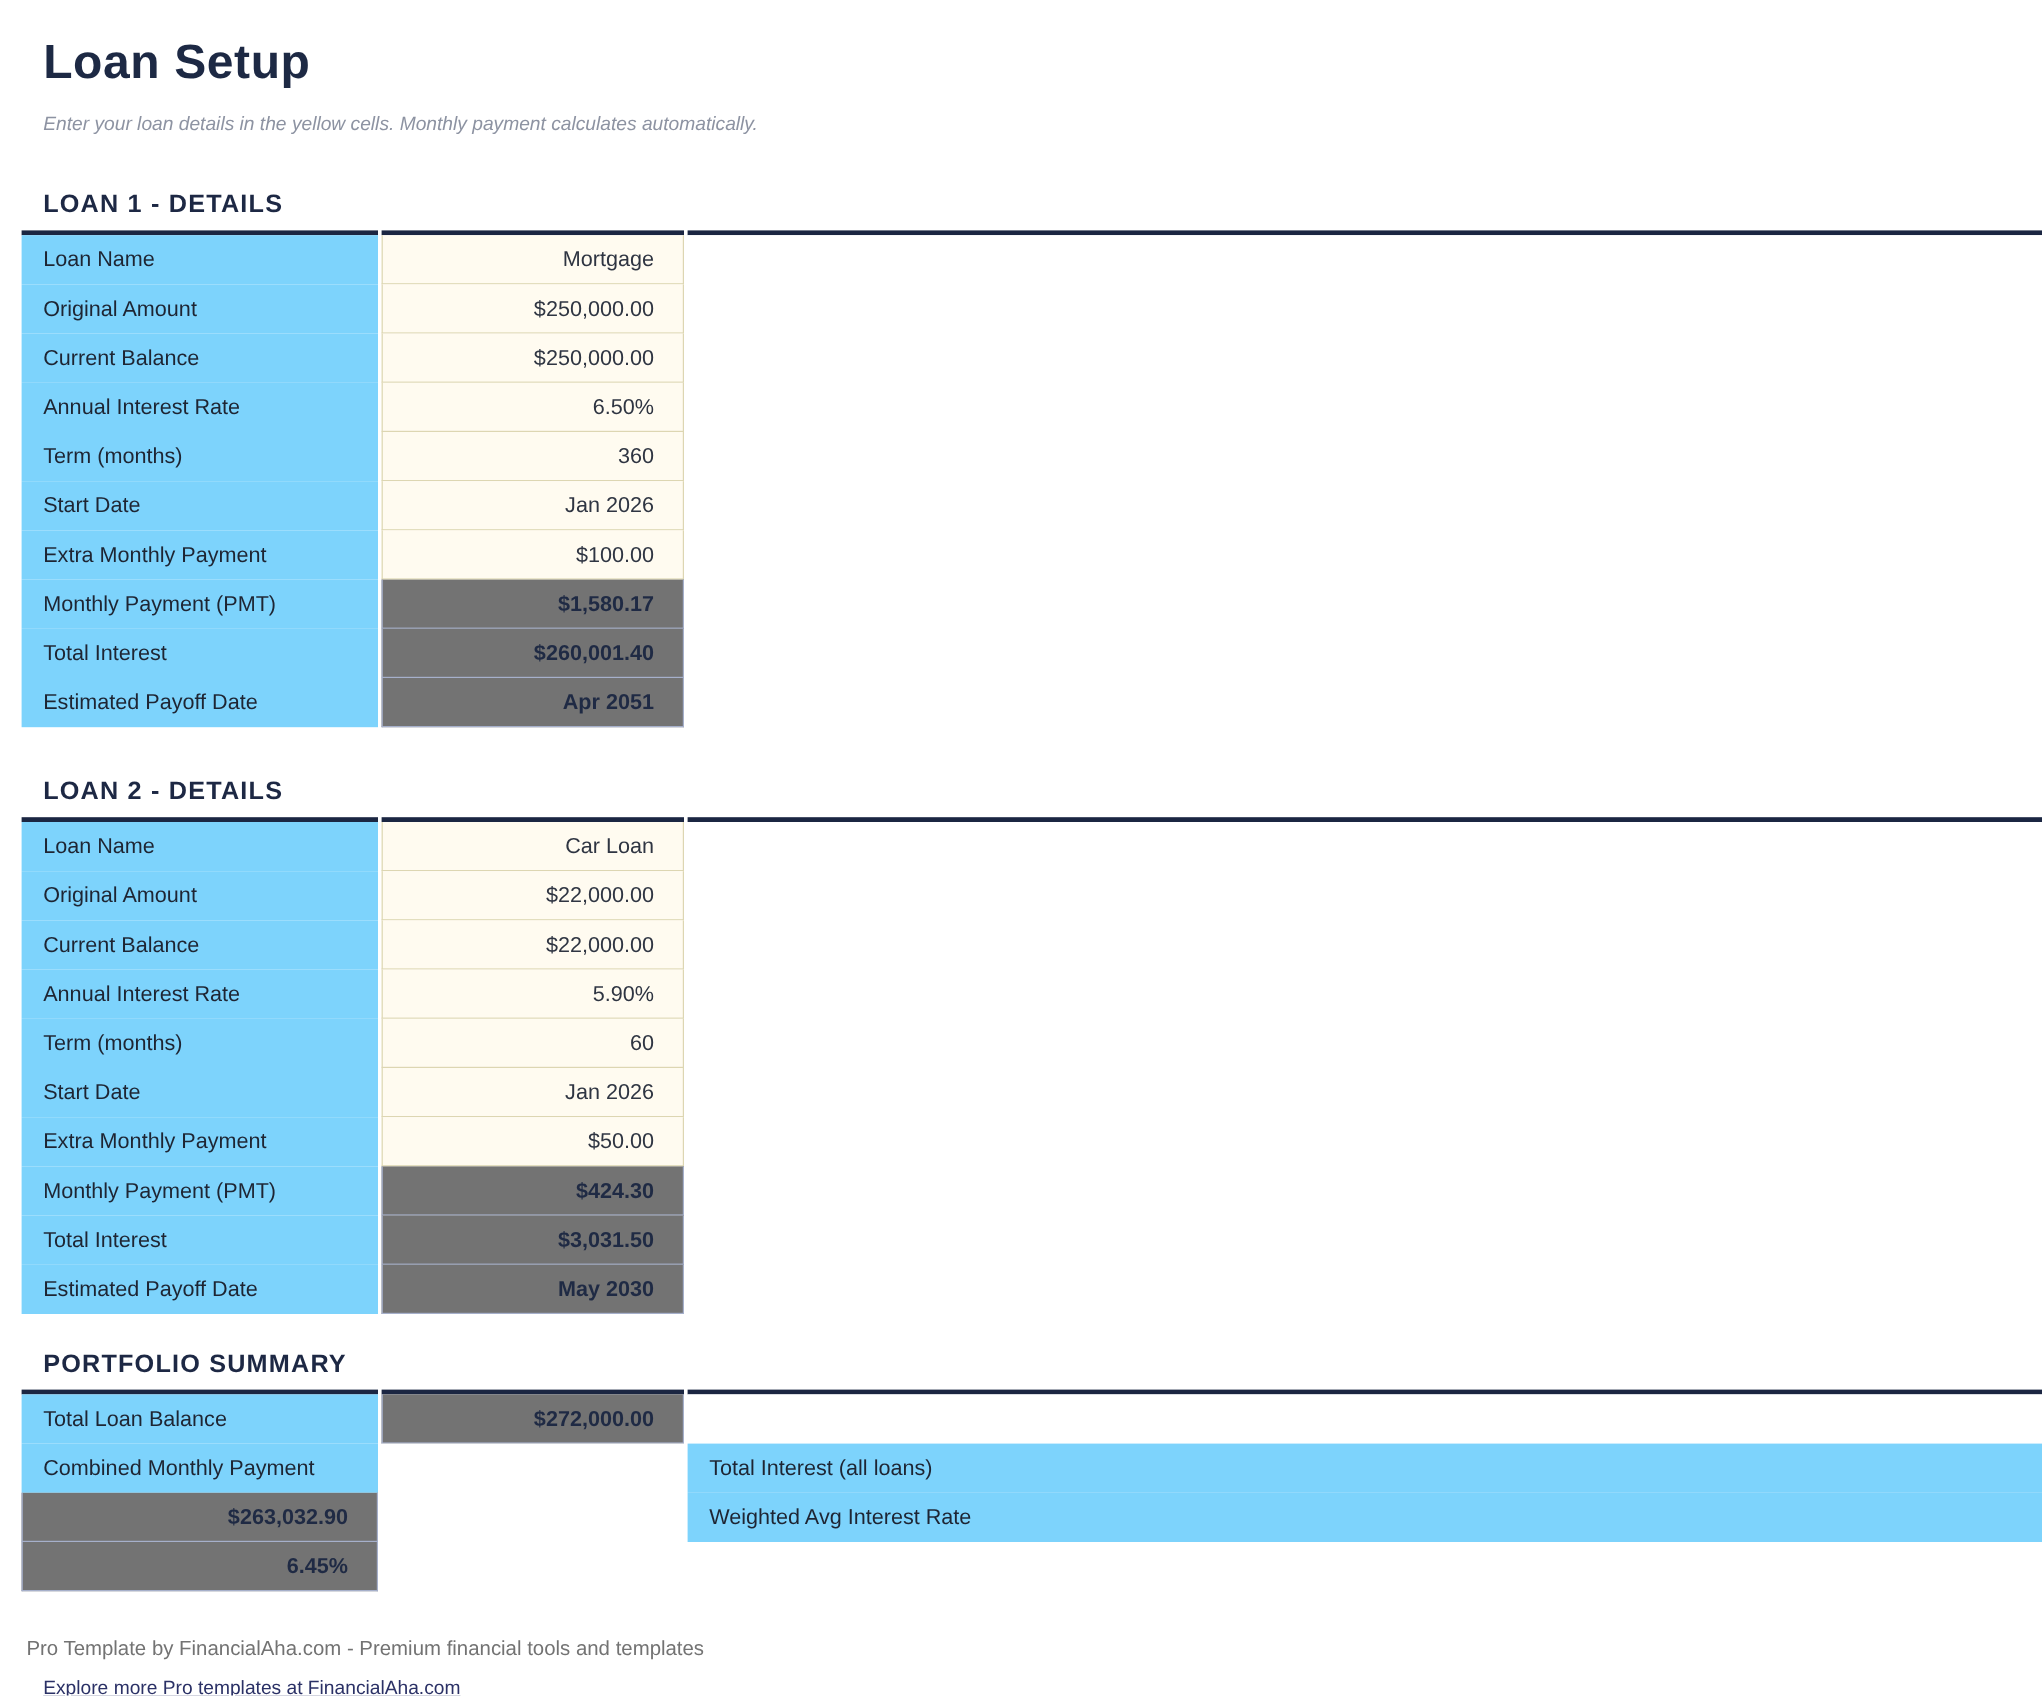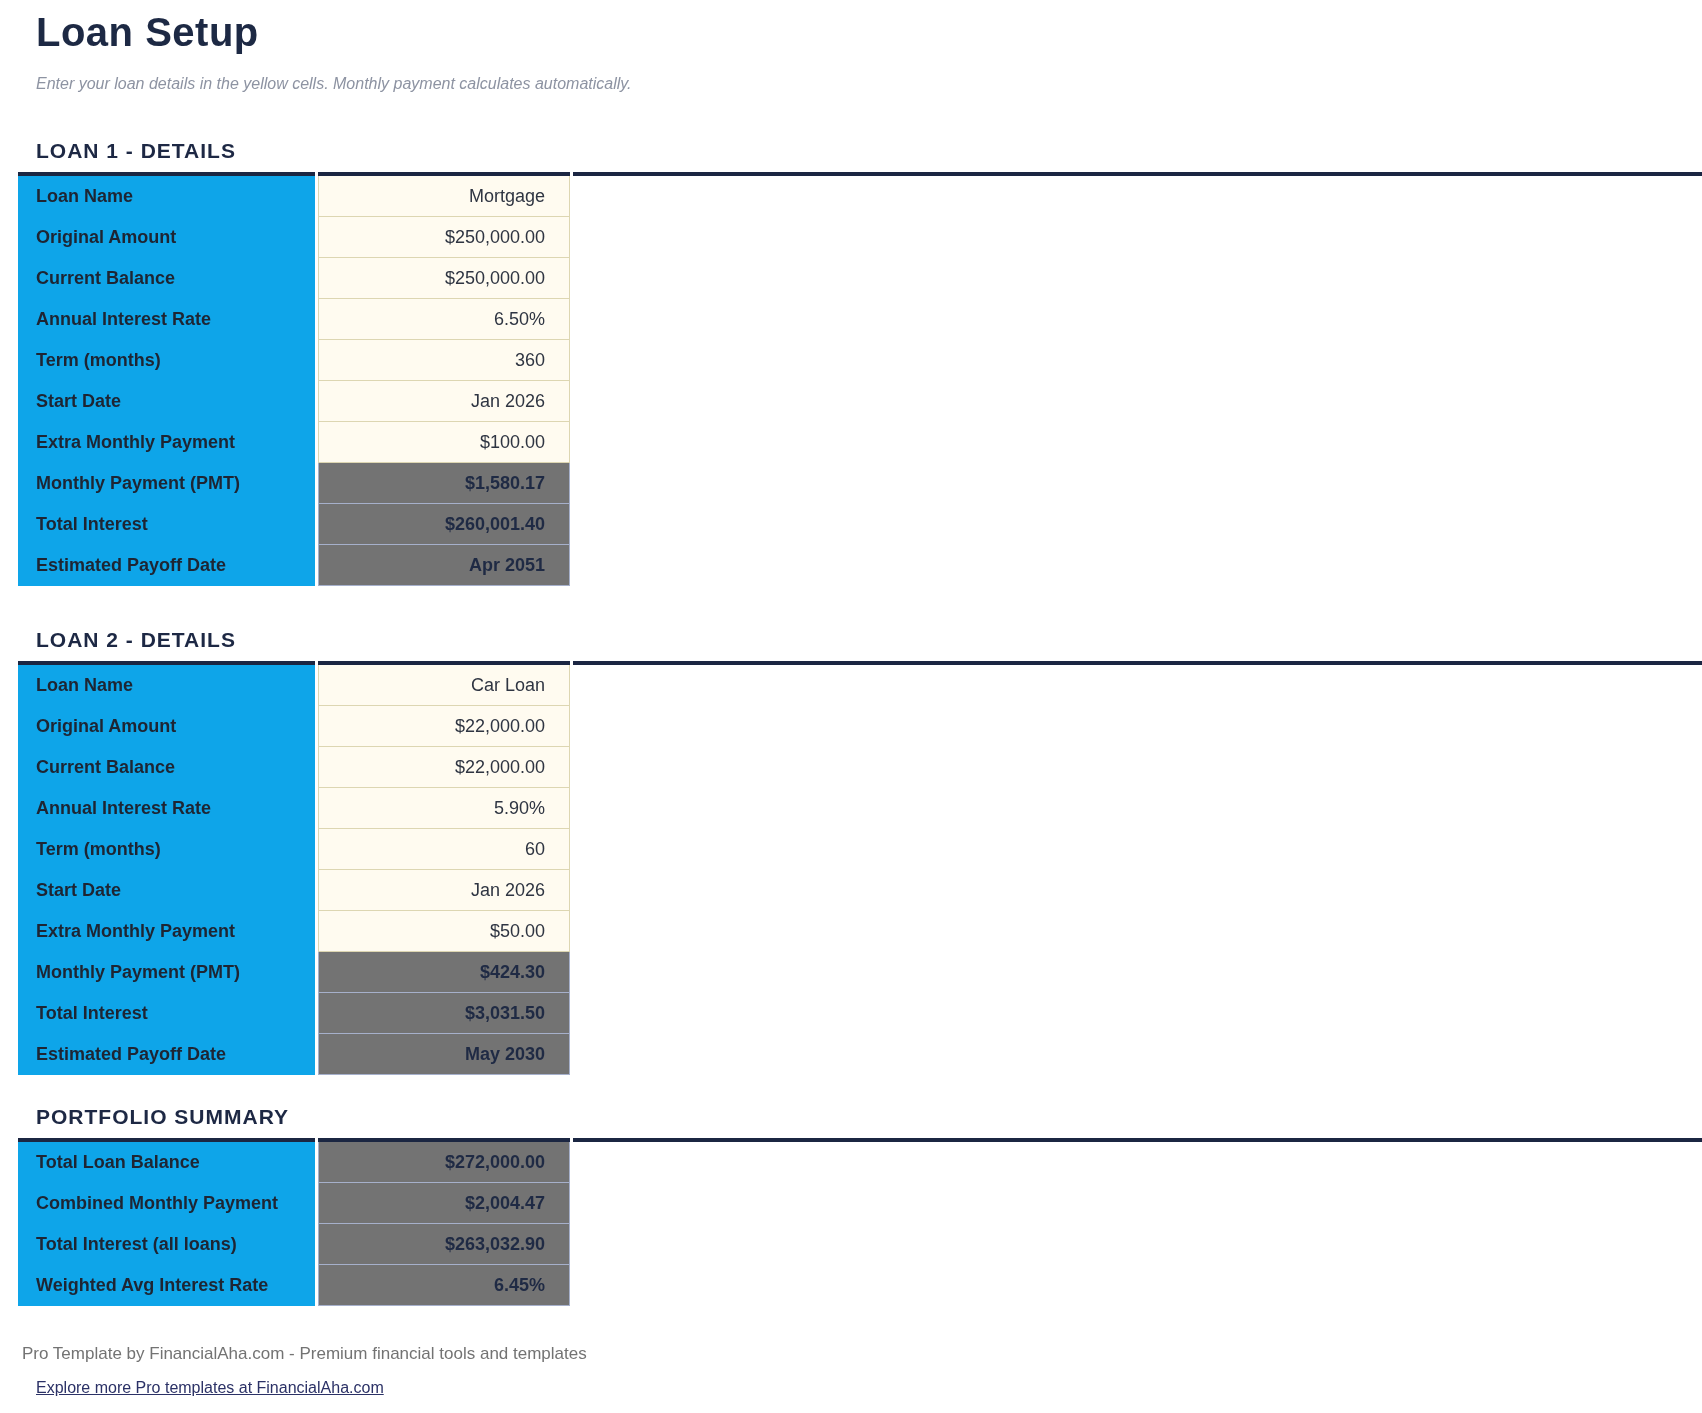--- a/index.html
+++ b/index.html
@@ -4,21 +4,21 @@
 <style>
   * { box-sizing: border-box; margin: 0; padding: 0; }
   html, body { background: #ffffff; }
   body {
     width: 1702px; height: 1413px;
     font-family: "Liberation Sans", "DejaVu Sans", sans-serif;
     color: #1f2a44;
     overflow: hidden;
   }
   h1.page-title {
-    margin: 10px 0 0 36px;
+    margin: 30px 0 0 36px;
     font-size: 40px; line-height: 1.1; font-weight: 700;
     letter-spacing: 0.5px; color: #1d2944;
   }
   p.subtitle {
     margin: 21px 0 0 36px;
     font-size: 16px; font-style: italic; color: #8d93a2;
   }
   h2.section-heading {
     margin: 46px 0 10px 36px;
     font-size: 21px; line-height: 1.1; font-weight: 700;
@@ -29,22 +29,22 @@
   .ltable {
     margin-left: 18px;
     display: grid;
     grid-template-columns: 297px 252px 1fr;
     column-gap: 3px;
   }
   .rule-seg { height: 4px; background: #1b2642; }
   .lcell {
     height: 41px; display: flex; align-items: center;
     padding-left: 18px;
-    font-size: 18px; font-weight: 700; color: #1e2533;
-    background: #0ea5e9; white-space: nowrap;
+    font-size: 18px; font-weight: 400; color: #1e2533;
+    background: #7dd3fc; white-space: nowrap;
   }
   .vcell {
     height: 41px; display: flex; align-items: center; justify-content: flex-end;
     padding-right: 24px; font-size: 18px; white-space: nowrap;
   }
   .vcell.input {
     background: #fffbf0;
     border: 1px solid #ddd6b2; border-top: none;
     color: #2f3542; font-weight: 400;
   }
@@ -171,21 +171,20 @@
 <div class="ltable">
   <div class="rule-seg"></div>
   <div class="rule-seg"></div>
   <div class="rule-seg"></div>
 
   <div class="lcell">Total Loan Balance</div>
   <div class="vcell calc">$272,000.00</div>
   <div class="spacer"></div>
 
   <div class="lcell">Combined Monthly Payment</div>
-  <div class="vcell calc">$2,004.47</div>
   <div class="spacer"></div>
 
   <div class="lcell">Total Interest (all loans)</div>
   <div class="vcell calc">$263,032.90</div>
   <div class="spacer"></div>
 
   <div class="lcell">Weighted Avg Interest Rate</div>
   <div class="vcell calc">6.45%</div>
   <div class="spacer"></div>
 </div>

